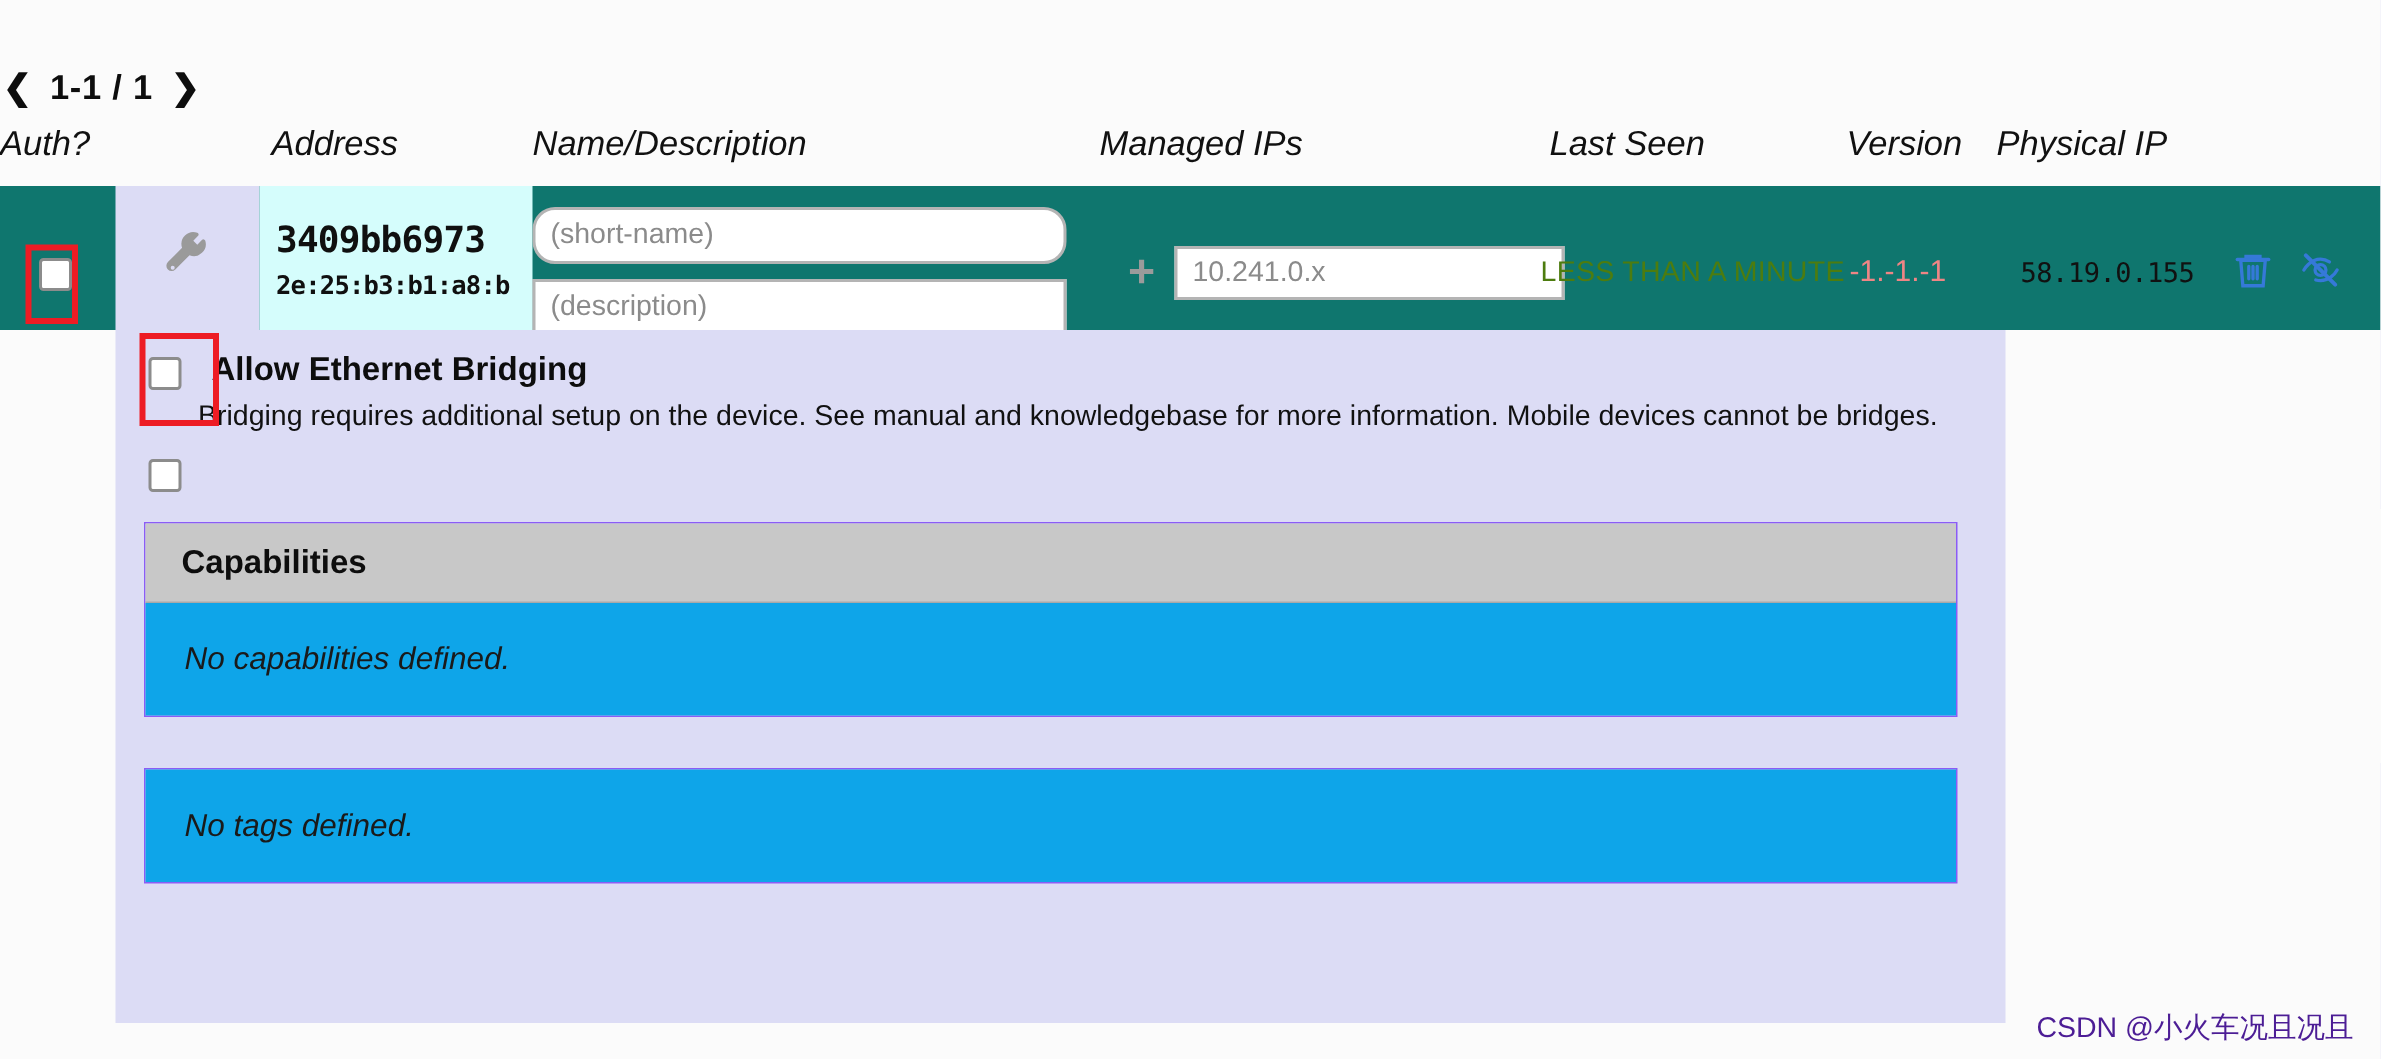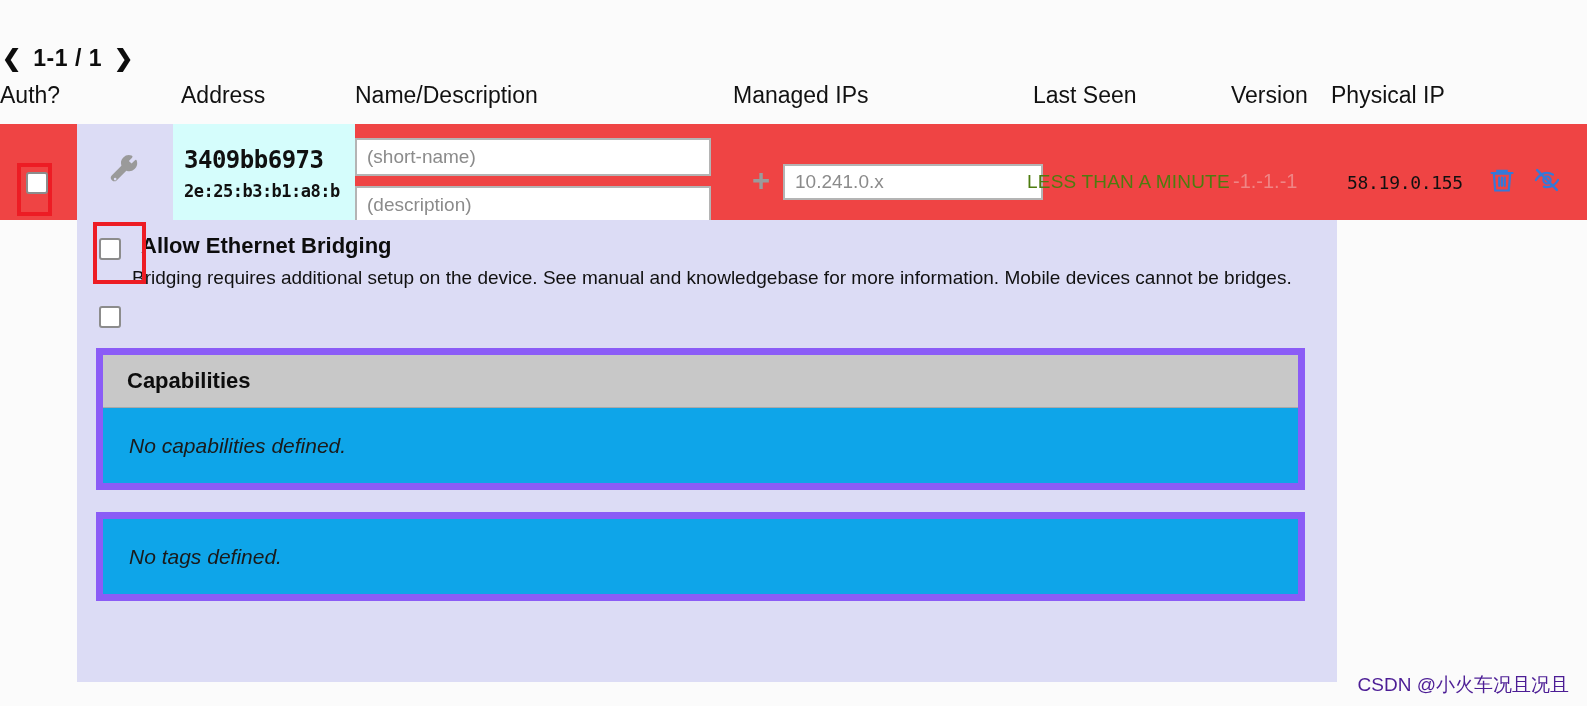--- a/index.html
+++ b/index.html
@@ -45,37 +45,38 @@
     white-space: nowrap;
   }
 
   
   #table-header {
     position: absolute;
     left: 0;
     top: 82px;
     width: 1587px;
     height: 42px;
+    font-style: italic;
   }
   .col-head {
     position: absolute;
     font-size: 23px;
     color: #111;
     white-space: nowrap;
     top: 0;
   }
 
   
   #member-row {
     position: absolute;
     left: 0;
     top: 124px;
     width: 1587px;
     height: 96px;
-    background: #ef4444;
+    background: #0f766e;
   }
   #auth-cell {
     position: absolute;
     left: 0; top: 0;
     width: 77px; height: 96px;
   }
   .cb {
     width: 22px;
     height: 22px;
     box-sizing: border-box;
@@ -143,20 +144,21 @@
     padding: 0 10px;
     outline: none;
   }
   .txtfield::placeholder { color: #8b8b8b; opacity: 1; }
   #short-name-input {
     position: absolute;
     left: 355px;
     top: 138px;
     width: 356px;
     height: 38px;
+    border-radius: 15px;
   }
   #description-input {
     position: absolute;
     left: 355px;
     top: 186px;
     width: 356px;
     height: 38px;
   }
   #add-ip-button {
     position: absolute;
@@ -260,21 +262,21 @@
     font-weight: bold;
     color: #0d0d0d;
     white-space: nowrap;
   }
 
   .section-box {
     position: absolute;
     left: 19px;
     width: 1209px;
     box-sizing: border-box;
-    border: 7px solid #8b5cf6;
+    border: 1px solid #8b5cf6;
   }
   .section-title {
     height: 53px;
     background: #c8c8c8;
     display: flex;
     align-items: center;
     padding-left: 24px;
     font-size: 22px;
     font-weight: bold;
     color: #0d0d0d;

